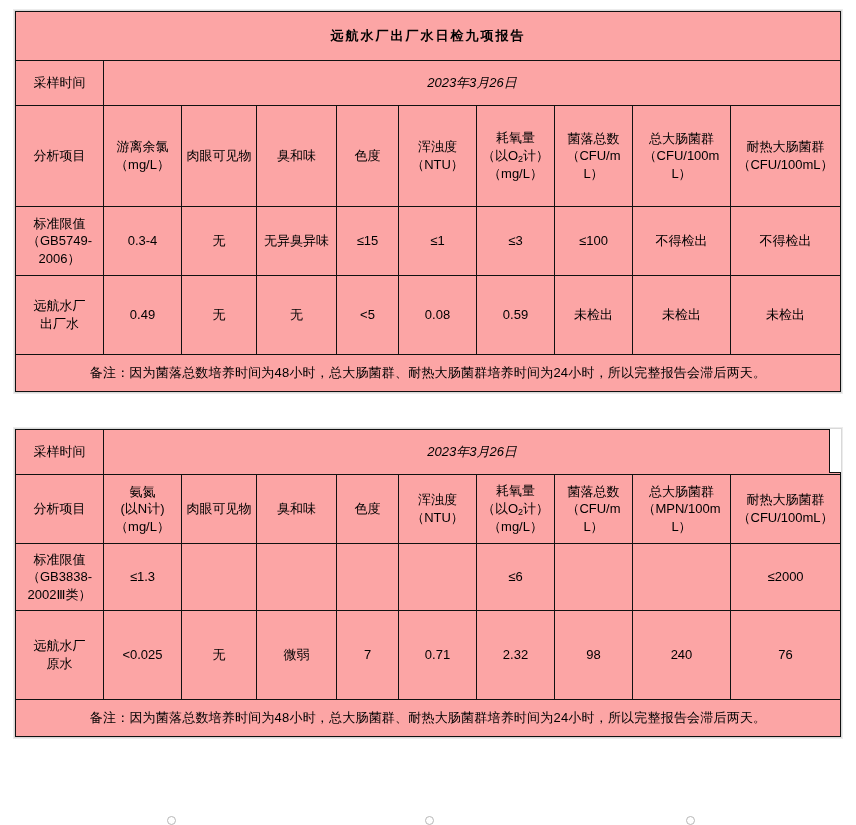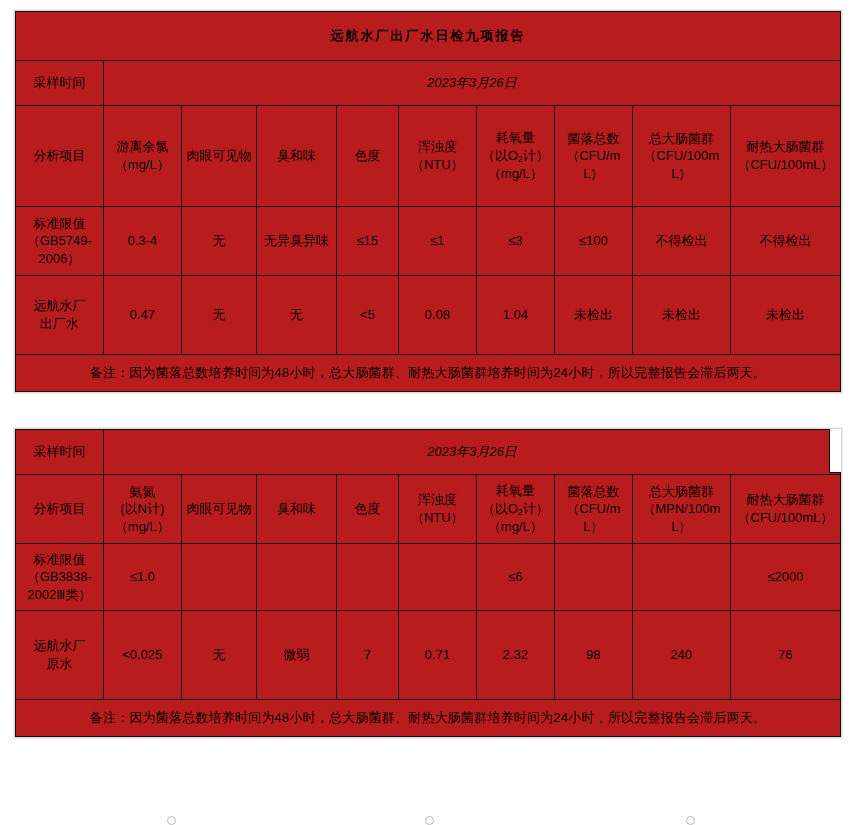--- a/index.html
+++ b/index.html
@@ -19,21 +19,21 @@
     width: 856px;
     height: 825px;
     position: relative;
     background: #ffffff;
   }
   .report {
     position: absolute;
     left: 14px;
     width: 828px;
     border: 1px solid #d9d9d9;
-    background: #b91c1c;
+    background: #fca5a5;
     box-sizing: border-box;
     box-shadow: 0 0 0 1px #ececec;
   }
   #report-1 { top: 10px; }
   #report-2 { top: 428px; }
 
   table.rpt {
     border-collapse: collapse;
     width: 100%;
     table-layout: fixed;
@@ -161,26 +161,26 @@
         <td class="val">无异臭异味</td>
         <td class="val">≤15</td>
         <td class="val">≤1</td>
         <td class="val">≤3</td>
         <td class="val">≤100</td>
         <td class="val">不得检出</td>
         <td class="val">不得检出</td>
       </tr>
       <tr class="val-row">
         <td class="rowlabel">远航水厂<br>出厂水</td>
-        <td class="val">0.47</td>
+        <td class="val">0.49</td>
         <td class="val">无</td>
         <td class="val">无</td>
         <td class="val">&lt;5</td>
         <td class="val">0.08</td>
-        <td class="val">1.04</td>
+        <td class="val">0.59</td>
         <td class="val">未检出</td>
         <td class="val">未检出</td>
         <td class="val">未检出</td>
       </tr>
       <tr>
         <td class="note" colspan="10">备注：因为菌落总数培养时间为48小时，总大肠菌群、耐热大肠菌群培养时间为24小时，所以完整报告会滞后两天。</td>
       </tr>
     </tbody>
       </table>
   </div>
@@ -212,21 +212,21 @@
         <td class="hdr">臭和味</td>
         <td class="hdr">色度</td>
         <td class="hdr">浑浊度<br>（NTU）</td>
         <td class="hdr">耗氧量<br>（以O<sub>2</sub>计）<br>（mg/L）</td>
         <td class="hdr">菌落总数<br>（CFU/mL）</td>
         <td class="hdr">总大肠菌群<br>（MPN/100mL）</td>
         <td class="hdr">耐热大肠菌群<br>（CFU/100mL）</td>
       </tr>
       <tr class="std-row">
         <td class="rowlabel">标准限值<br>（GB3838-<br>2002Ⅲ类）</td>
-        <td class="val">≤1.0</td>
+        <td class="val">≤1.3</td>
         <td class="val"></td>
         <td class="val"></td>
         <td class="val"></td>
         <td class="val"></td>
         <td class="val">≤6</td>
         <td class="val"></td>
         <td class="val"></td>
         <td class="val">≤2000</td>
       </tr>
       <tr class="val-row">

